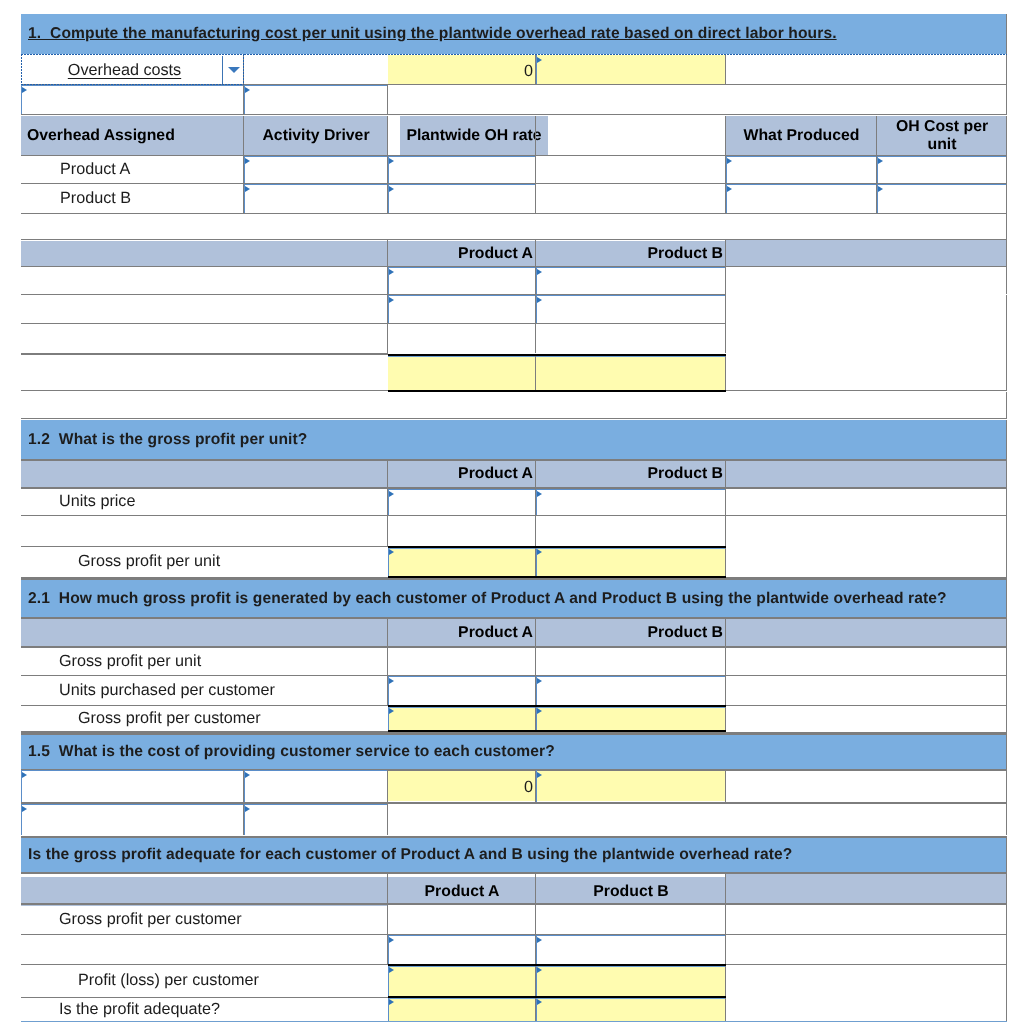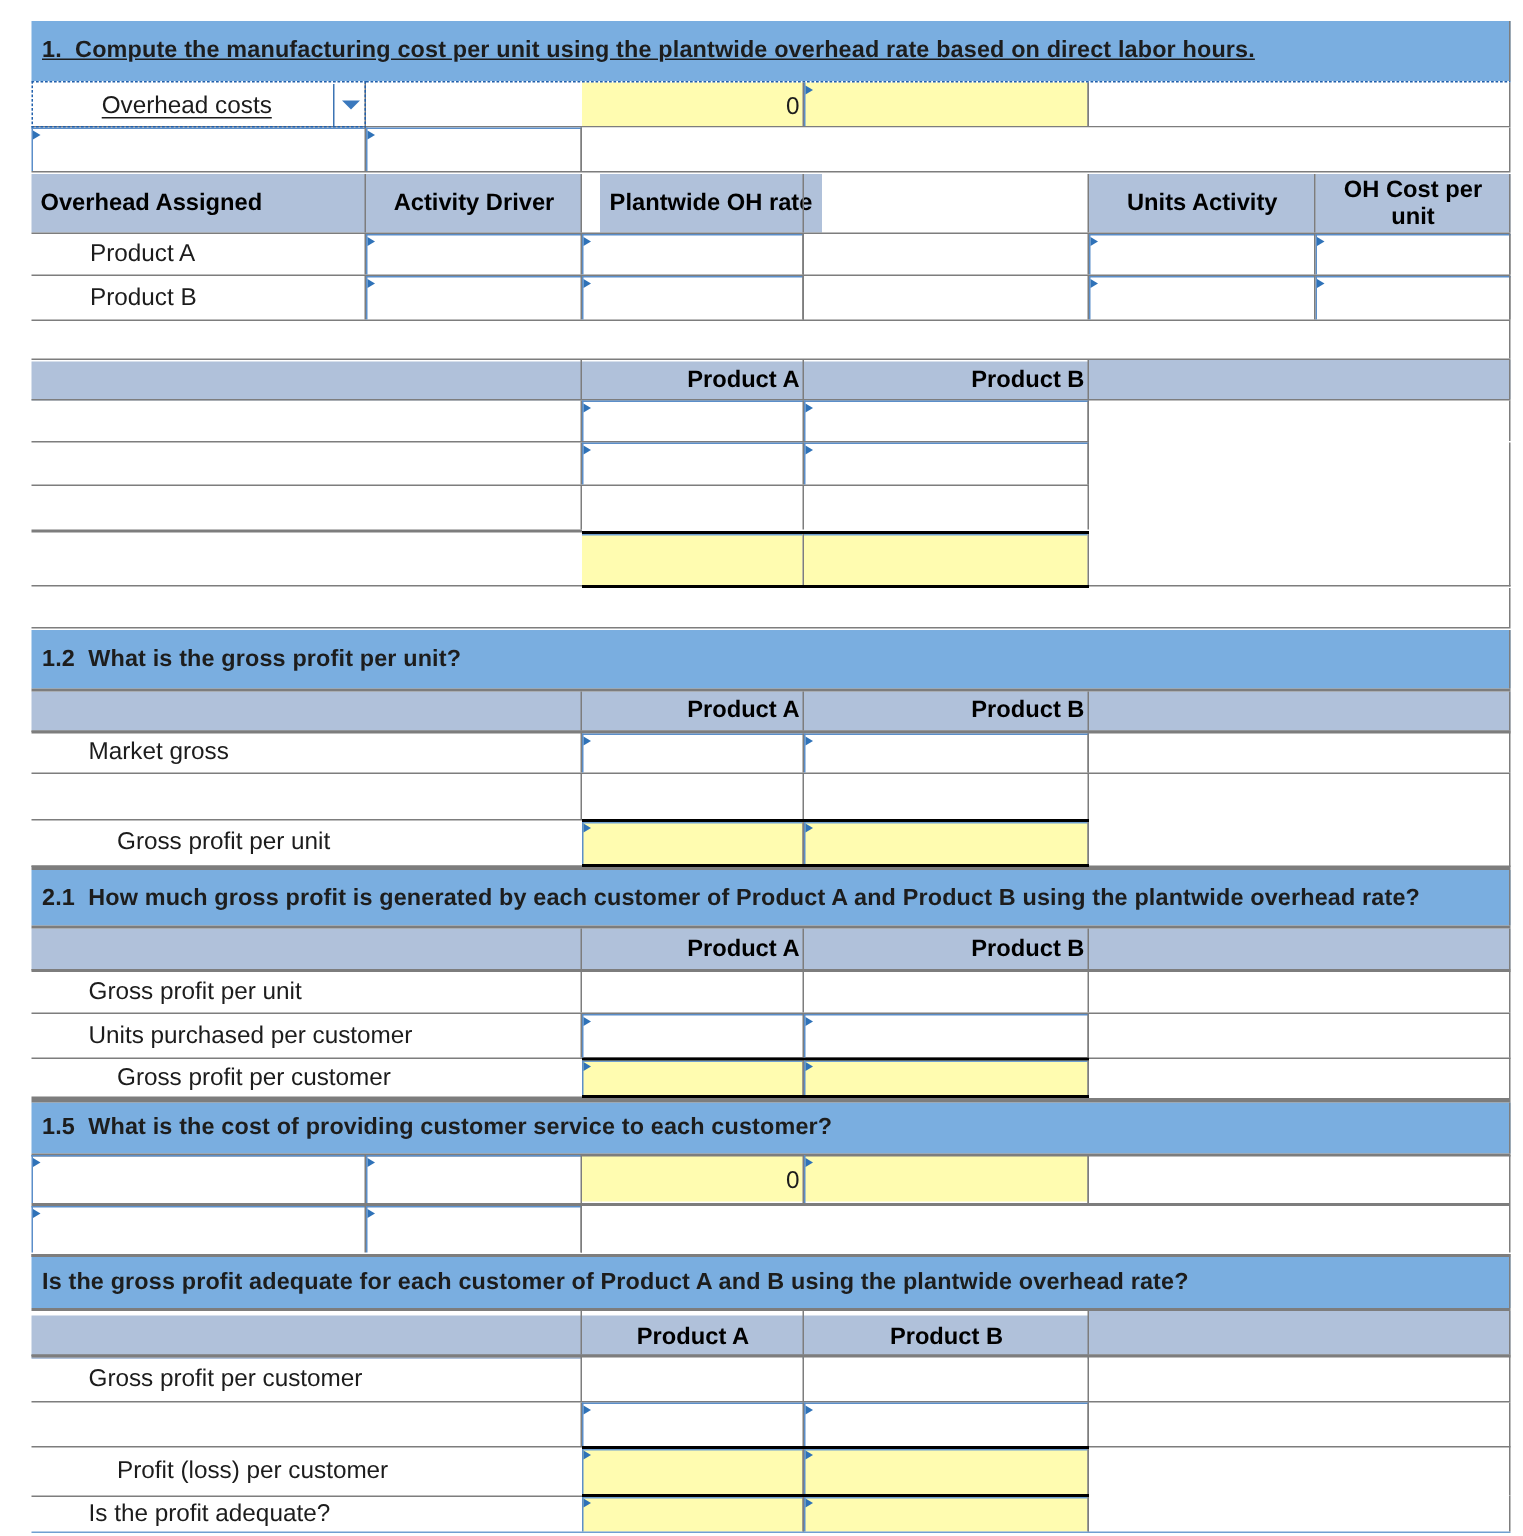--- a/index.html
+++ b/index.html
@@ -99,21 +99,21 @@
   <div class="inp" style="left:244px;top:85px;width:144px;height:29px;border-right:none;border-bottom:none;"></div>
   <div class="tri" style="left:245px;top:87px;"></div>
   <div class="vr" style="left:387px;top:85px;width:1px;height:29px;background:#7d7d7d"></div>
   <div class="c wht" style="left:388px;top:85px;width:619px;height:29px;"></div>
   <div class="hr" style="left:21px;top:114px;width:986px;height:1px;background:#7d7d7d"></div>
   <div class="vr" style="left:1006px;top:85px;width:1px;height:29px;background:#7d7d7d"></div>
 
   <div class="c hdr" style="left:21px;top:116px;width:223px;height:39px;padding-left:6px;">Overhead Assigned</div>
   <div class="c hdr ac" style="left:244px;top:116px;width:144px;height:39px;">Activity Driver</div>
   <div class="c hdr ac" style="left:400px;top:116px;width:148px;height:39px;">Plantwide OH rate</div>
-  <div class="c hdr ac" style="left:726px;top:116px;width:151px;height:39px;">Units Activity</div>
+  <div class="c hdr ac" style="left:726px;top:116px;width:151px;height:39px;">What Produced</div>
   <div class="c hdr ac" style="left:877px;top:116px;width:130px;height:39px;white-space:normal;text-align:center;line-height:18px;padding:0 8px;">OH Cost per unit</div>
   <div class="vr" style="left:243px;top:116px;width:1px;height:39px;background:#7d7d7d"></div>
   <div class="vr" style="left:387px;top:116px;width:1px;height:39px;background:#7d7d7d"></div>
   <div class="vr" style="left:535px;top:116px;width:1px;height:39px;background:#7d7d7d"></div>
   <div class="vr" style="left:725px;top:116px;width:1px;height:39px;background:#7d7d7d"></div>
   <div class="vr" style="left:876px;top:116px;width:1px;height:39px;background:#7d7d7d"></div>
   <div class="vr" style="left:1006px;top:116px;width:1px;height:39px;background:#7d7d7d"></div>
   <div class="hr" style="left:21px;top:155px;width:986px;height:1px;background:#7d7d7d"></div>
 
   <div class="c lbl" style="left:21px;top:156px;width:223px;height:27px;padding-left:39px;">Product A</div>
@@ -204,21 +204,21 @@
   <div class="vr" style="left:1006px;top:420px;width:1px;height:39px;background:#7d7d7d"></div>
   <div class="c hdr" style="left:21px;top:461px;width:367px;height:26px;"></div>
   <div class="c hdr ar" style="left:388px;top:461px;width:148px;height:26px;">Product A</div>
   <div class="c hdr ar" style="left:536px;top:461px;width:190px;height:26px;">Product B</div>
   <div class="c hdr" style="left:726px;top:461px;width:281px;height:26px;"></div>
   <div class="vr" style="left:387px;top:461px;width:1px;height:26px;background:#7d7d7d"></div>
   <div class="vr" style="left:535px;top:461px;width:1px;height:26px;background:#7d7d7d"></div>
   <div class="vr" style="left:725px;top:461px;width:1px;height:26px;background:#7d7d7d"></div>
   <div class="vr" style="left:1006px;top:461px;width:1px;height:26px;background:#7d7d7d"></div>
   <div class="hr" style="left:21px;top:487px;width:986px;height:1px;background:#7d7d7d"></div>
-  <div class="c lbl" style="left:21px;top:488px;width:367px;height:27px;padding-left:38px;">Market gross</div>
+  <div class="c lbl" style="left:21px;top:488px;width:367px;height:27px;padding-left:38px;">Units price</div>
   <div class="vr" style="left:387px;top:488px;width:1px;height:27px;background:#7d7d7d"></div>
   <div class="inp" style="left:388px;top:489px;width:148px;height:26px;border-right:none;border-bottom:none;"></div>
   <div class="tri" style="left:389px;top:491px;"></div>
   <div class="inp" style="left:536px;top:489px;width:190px;height:26px;border-right:none;border-bottom:none;"></div>
   <div class="tri" style="left:537px;top:491px;"></div>
   <div class="vr" style="left:725px;top:488px;width:1px;height:27px;background:#7d7d7d"></div>
   <div class="hr" style="left:21px;top:515px;width:986px;height:1px;background:#7d7d7d"></div>
   <div class="vr" style="left:1006px;top:488px;width:1px;height:27px;background:#7d7d7d"></div>
   <div class="c lbl" style="left:21px;top:516px;width:367px;height:30px;padding-left:38px;"></div>
   <div class="vr" style="left:387px;top:516px;width:1px;height:30px;background:#7d7d7d"></div>

